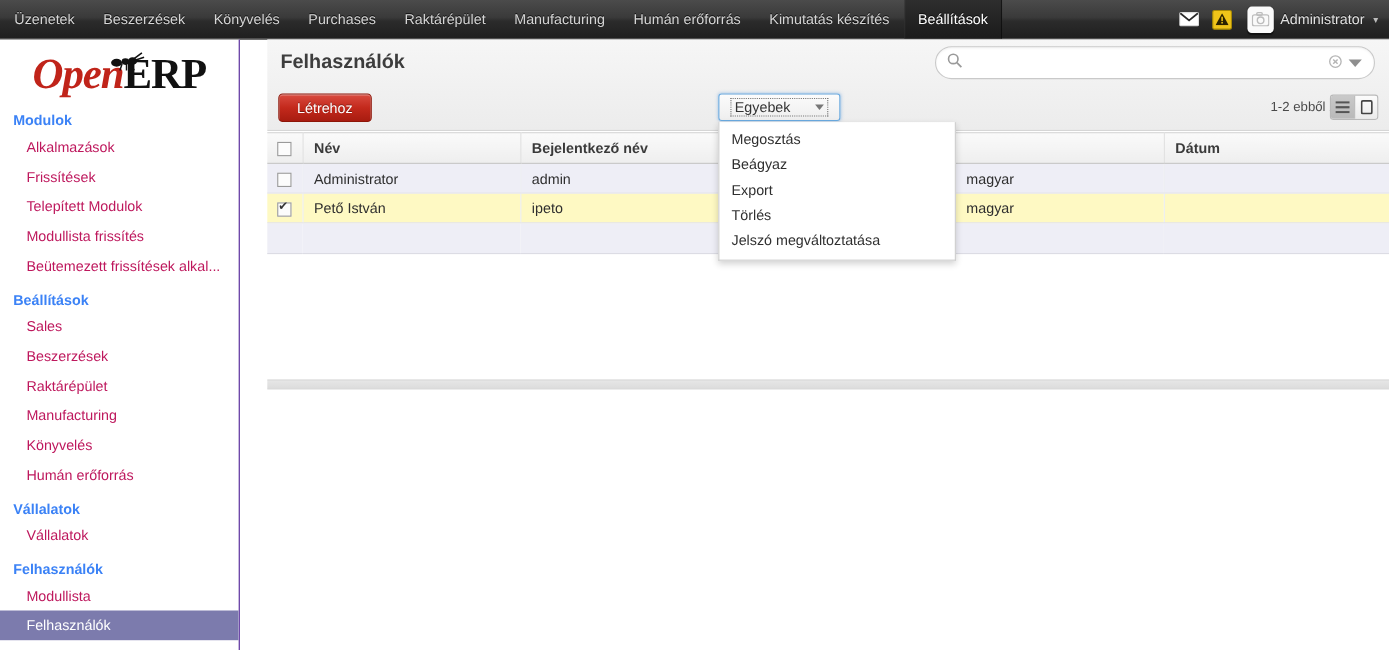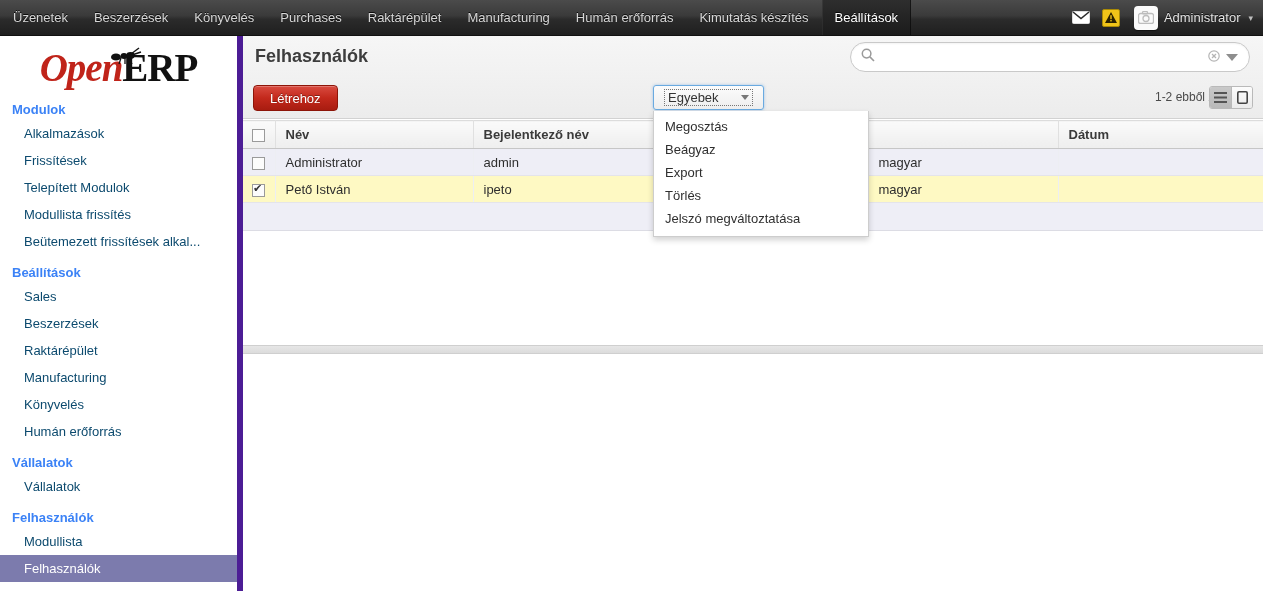--- a/index.html
+++ b/index.html
@@ -41,36 +41,36 @@
     width: 24px; height: 24px; background: #fafafa; border-radius: 4px;
     display: flex; align-items: center; justify-content: center; margin-left: 4px;
     box-shadow: 0 1px 1px rgba(0,0,0,.5);
   }
   #user-name { color: #e2e2e2; font-size: 13px; text-shadow: 0 -1px 0 rgba(0,0,0,.8); }
   #user-caret { color: #bdbdbd; font-size: 9px; margin-left: 2px; }
   #user-menu { display: flex; align-items: center; gap: 6px; cursor: pointer; }
 
   
   #sidebar {
-    position: absolute; left: 0; top: 36px; width: 243px; height: 555px;
-    background: #fff; border-right: 6px solid #4c1d95;
+    position: absolute; left: 0; top: 36px; width: 218px; height: 555px;
+    background: #fff; border-right: 1px solid #4c1d95;
     overflow: hidden;
   }
   #logo {
     height: 56px; display: flex; align-items: center; justify-content: center;
     padding-top: 6px; position: relative;
   }
   #logo-text { font-family: "Liberation Serif", serif; font-size: 39px; letter-spacing: -1px; }
   #logo-open { color: #c0241a; font-style: italic; font-weight: bold; }
   #logo-erp { color: #111; font-weight: bold; }
   #ant { position: absolute; left: 50%; margin-left: -18px; top: 10px; }
 
   .sb-group { color: #3b82f6; font-size: 13px; font-weight: bold; padding: 10px 0 3px 12px; }
   .sb-item {
-    font-size: 13px; color: #0c4a6e; padding: 5px 0 5px 24px; cursor: pointer;
+    font-size: 13px; color: #be185d; padding: 5px 0 5px 24px; cursor: pointer;
     white-space: nowrap; overflow: hidden; text-overflow: ellipsis; line-height: 17px;
   }
   .sb-item.selected { background: #7c7bad; color: #fff; }
 
   
   #main { position: absolute; left: 243px; top: 36px; width: 1020px; height: 555px; background: #fff; }
   #content-head {
     position: relative; height: 83px;
     background: linear-gradient(to bottom, #f6f6f6 0%, #ececec 100%);
     border-bottom: 1px solid #d2d2d2;

